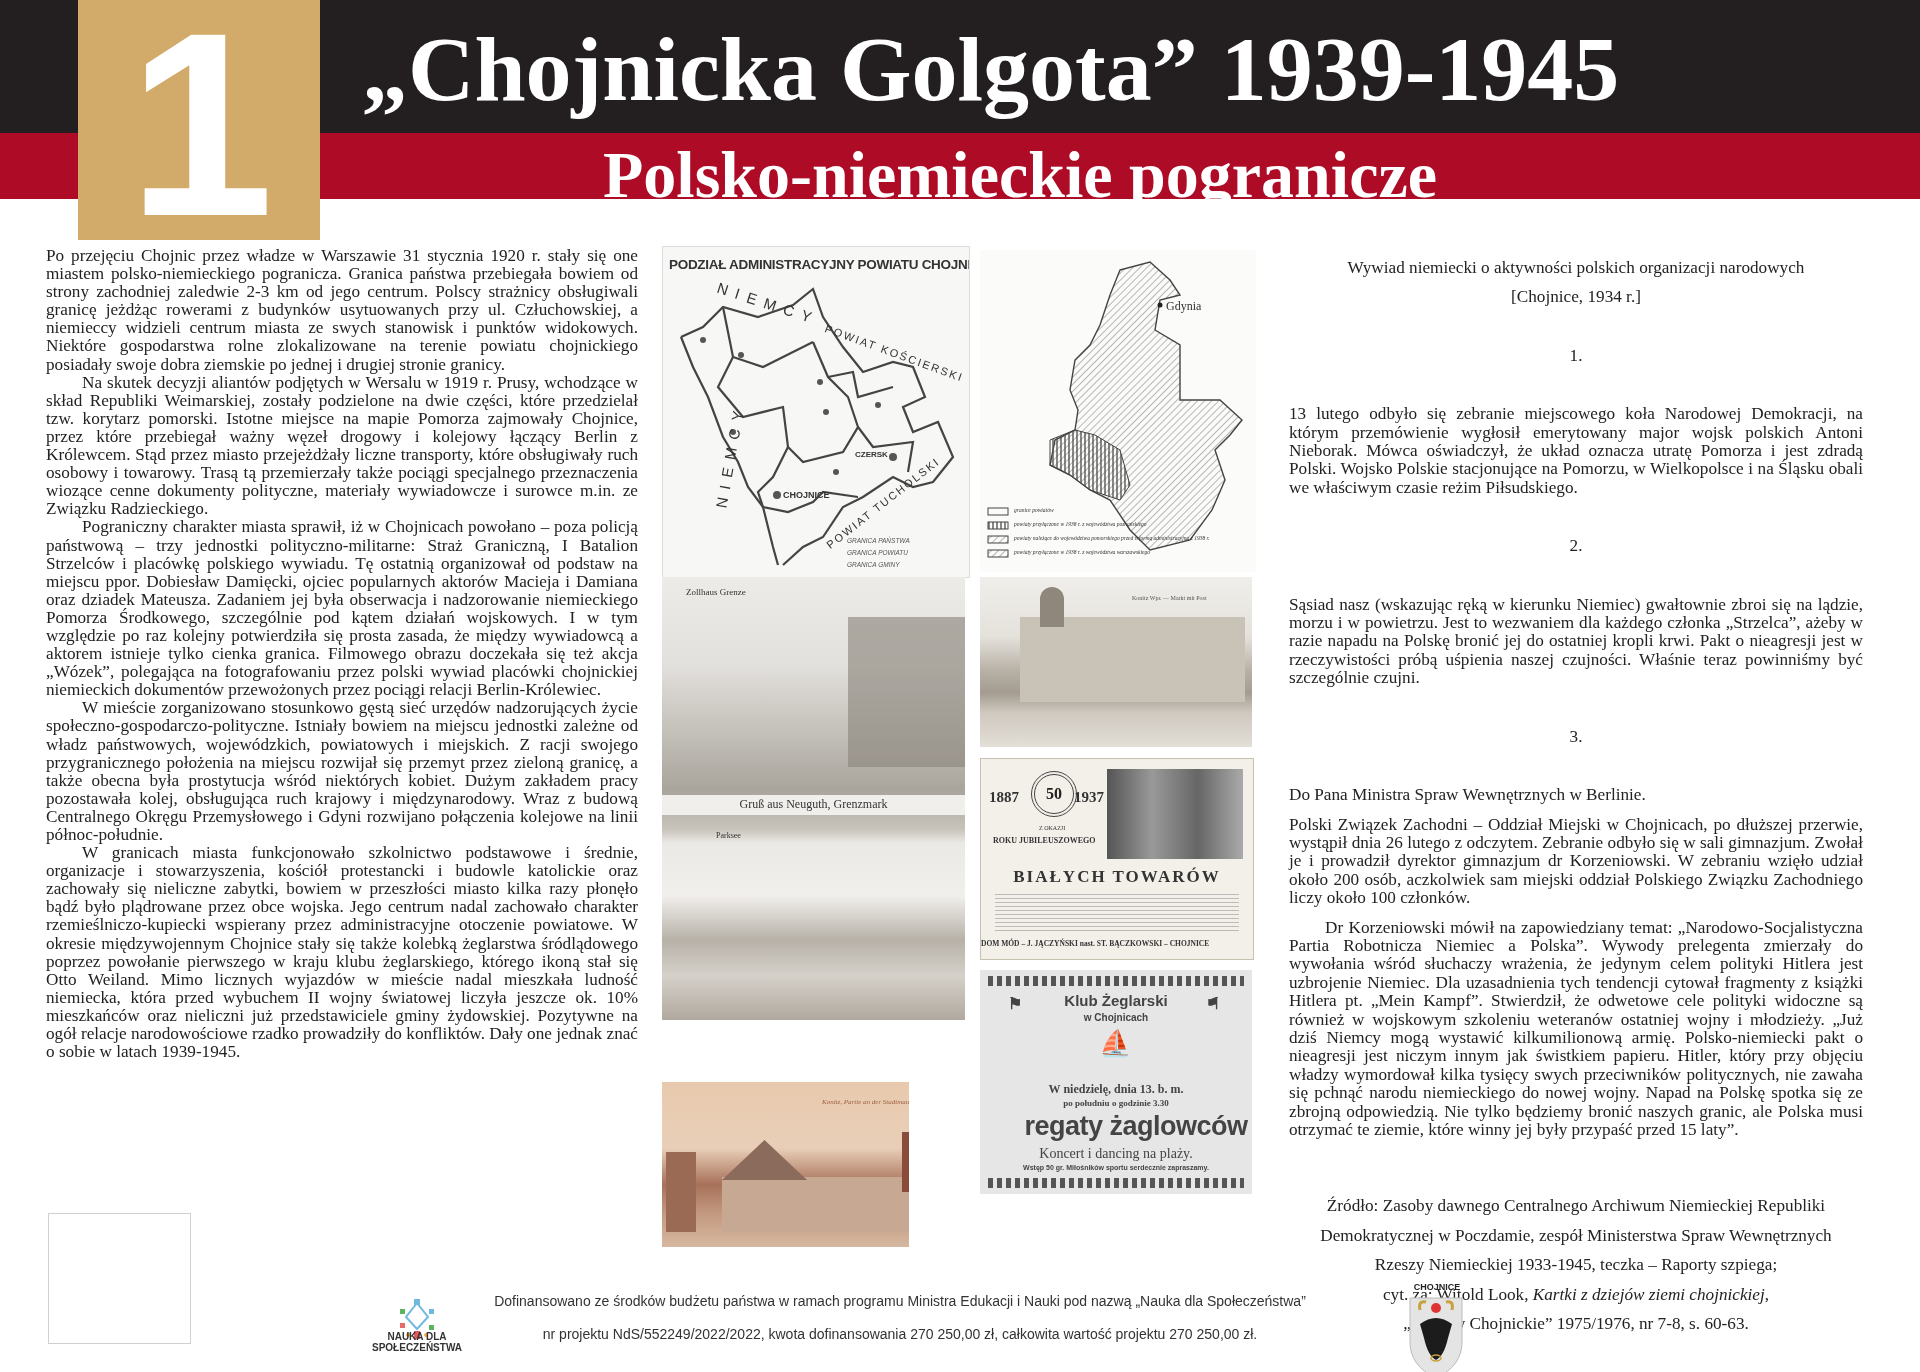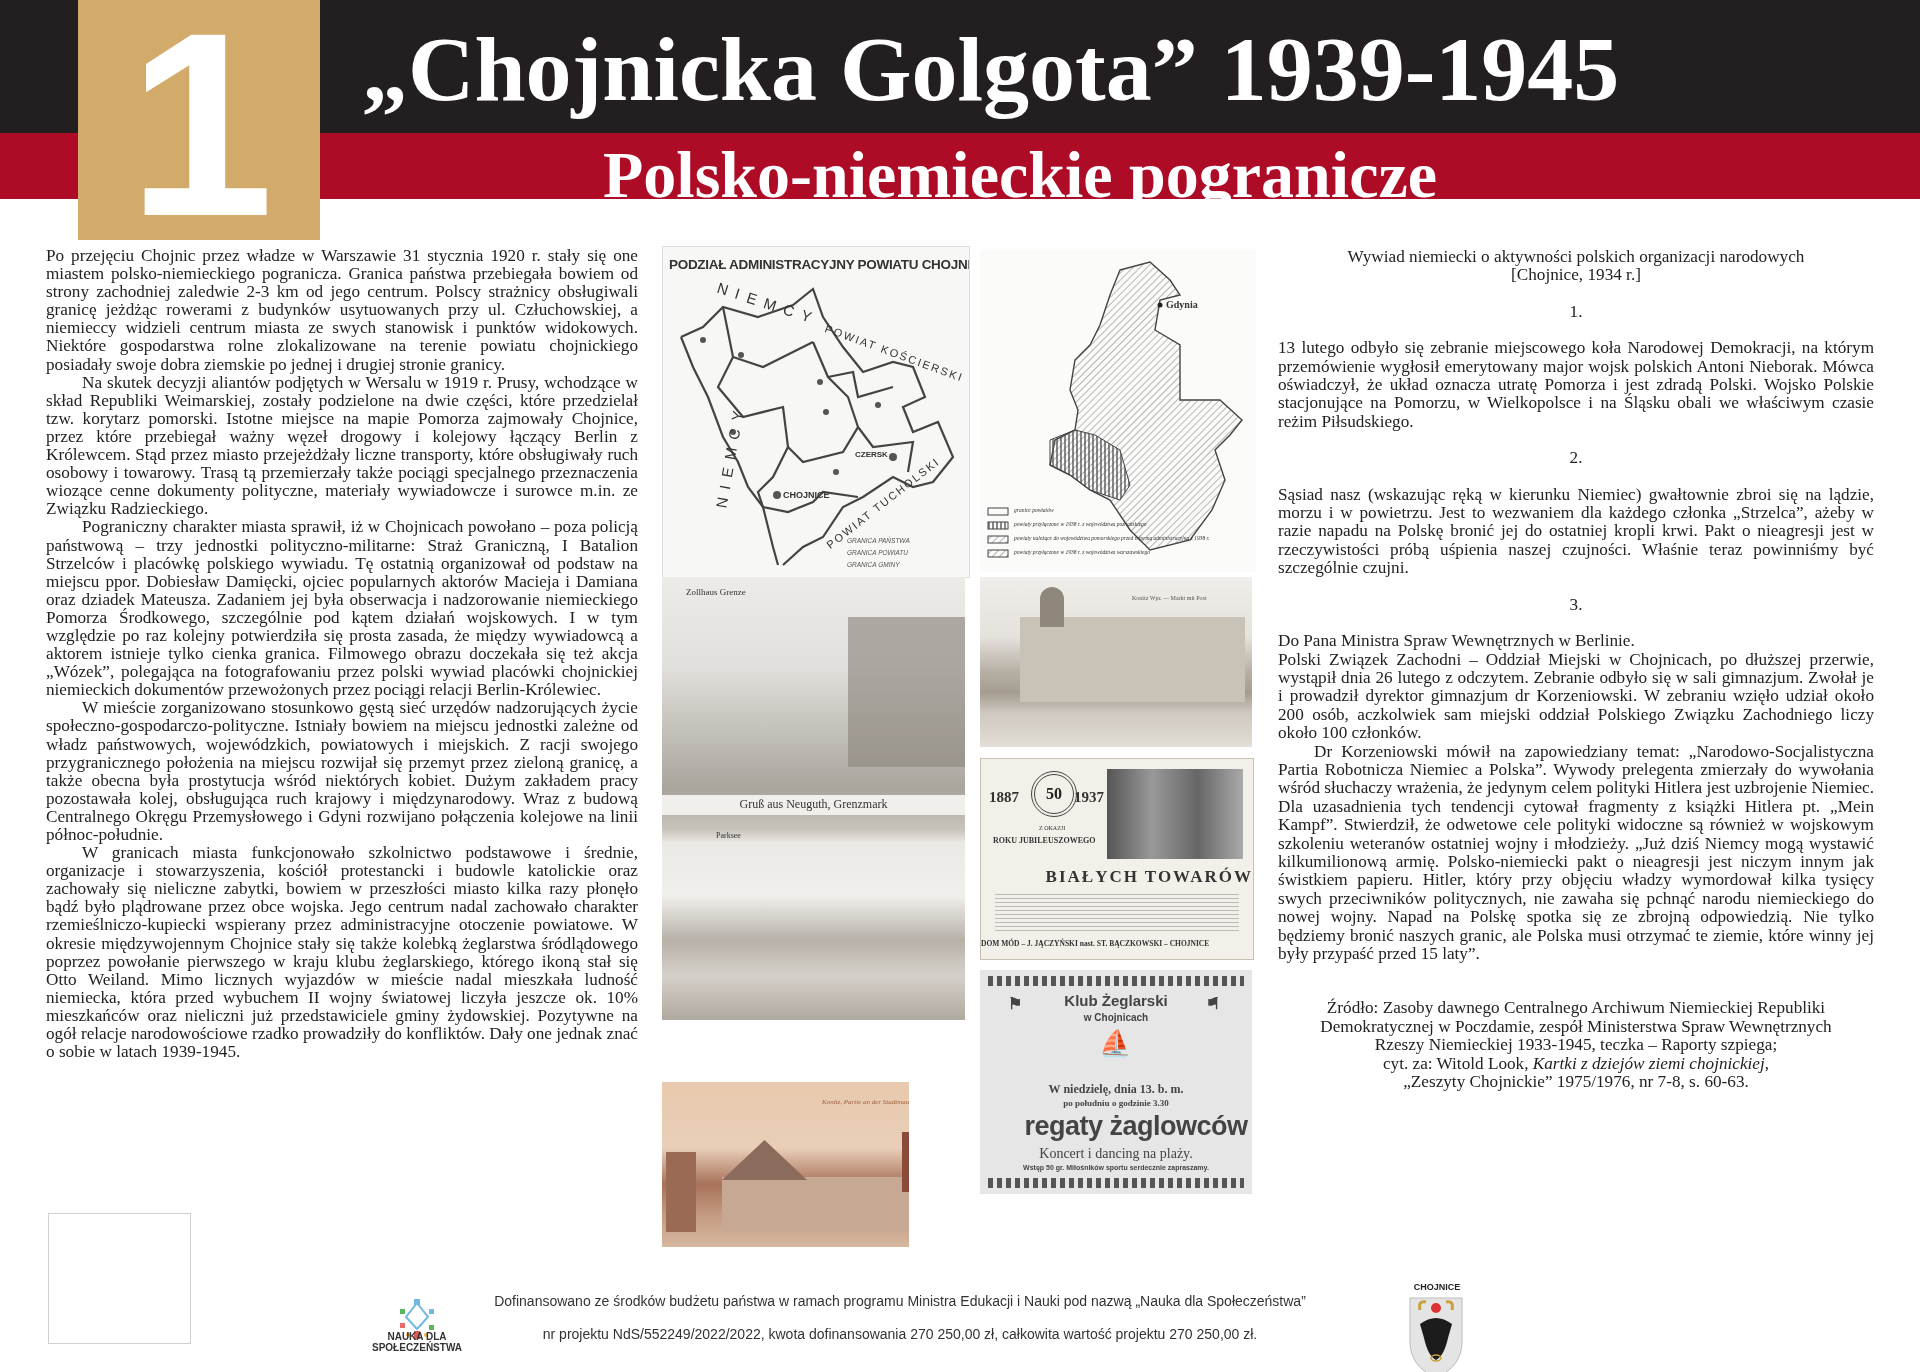--- a/index.html
+++ b/index.html
@@ -9,21 +9,21 @@
   .num-box { position:absolute; left:78px; top:0; width:242px; height:240px; background:#d2aa69; overflow:hidden; }
   .num-box span { position:absolute; left:0; right:0; top:-6px; text-align:center; font-family:"Liberation Sans", sans-serif; font-weight:700; color:#fff; font-size:262px; line-height:262px; letter-spacing:-4px; }
   .title { position:absolute; left:362px; top:14px; width:1420px; font-weight:700; color:#fff; font-size:92px; line-height:110px; white-space:nowrap; }
   .subtitle { position:absolute; left:520px; top:133px; width:1000px; text-align:center; font-weight:700; color:#fff; font-size:66px; line-height:84px; white-space:nowrap; }
   .col-left { position:absolute; left:46px; top:247px; width:592px; font-size:17.2px; line-height:18.1px; text-align:justify; }
   .col-left p { margin:0; text-indent:36px; }
   .col-left p:first-child { text-indent:0; }
   .col-right { position:absolute; left:1278px; top:248px; width:596px; font-size:17.2px; line-height:18.4px; }
   .col-right .center { text-align:center; }
   .col-right .just { text-align:justify; }
-  .col-right p { margin:0; }
+  .col-right p { margin:11px; }
   .gap { height:18px; }
   .indent { text-indent:36px; }
   .img { position:absolute; overflow:hidden; background:#eee; }
   .map1 { left:662px; top:246px; width:306px; height:330px; background:#f7f7f5; border:1px solid #ddd; }
   .map2 { left:980px; top:250px; width:276px; height:322px; background:#fbfbfa; }
   .post1 { left:662px; top:577px; width:303px; height:443px; background:linear-gradient(#ecebe8 0%, #e2e0dc 20%, #a9a49c 48%, #c9c4bb 57%, #ebe9e5 60%, #f1efec 72%, #b7b1a8 82%, #d5d0c9 90%, #b0a99f 100%); }
   .post2 { left:980px; top:577px; width:272px; height:170px; background:linear-gradient(#f0eeea 0%, #e5e2dc 35%, #b8b1a6 55%, #a49c90 68%, #cfc9c0 80%, #e3ded6 100%); }
   .ad1 { left:980px; top:758px; width:272px; height:200px; background:#f3f0ea; border:1px solid #c8c0b0; }
   .ad2 { left:980px; top:970px; width:272px; height:224px; background:#e6e6e6; }
   .post3 { left:662px; top:1082px; width:247px; height:165px; background:linear-gradient(#e8c9ad 0%, #e9cfb8 40%, #a8715a 62%, #c39a80 80%, #d6b8a0 100%); }
@@ -100,21 +100,21 @@
         </pattern>
     </defs>
     <path d="M140 20 L170 12 L190 30 L200 45 L180 50 L175 80 L200 95 L200 150 L240 150 L262 170 L250 185 L235 200 L245 230 L232 260 L210 290 L170 300 L150 280 L130 250 L110 240 L90 225 L70 215 L75 190 L95 180 L98 160 L90 140 L95 110 L110 95 L120 75 L130 45 Z" fill="url(#hatch)" stroke="#444" stroke-width="1.4"></path>
     <path d="M70 190 L95 180 L115 185 L140 200 L150 235 L140 250 L110 240 L90 225 L70 215 Z" fill="url(#vert)" stroke="#444" stroke-width="1"></path>
     <rect x="8" y="258" width="20" height="7" fill="none" stroke="#444"></rect>
     <rect x="8" y="272" width="20" height="7" fill="url(#vert)" stroke="#444"></rect>
     <rect x="8" y="286" width="20" height="7" fill="url(#hatch)" stroke="#444"></rect>
     <rect x="8" y="300" width="20" height="7" fill="url(#hatch)" stroke="#444"></rect>
     <circle cx="180" cy="55" r="2.5" fill="#222"></circle>
   </svg>
-  <div class="cap" style="left:186px;top:49px;font-size:10px;font-weight:700;">Gdynia</div>
+  <div class="cap" style="left:186px;top:49px;font-size:12px;font-weight:400;">Gdynia</div>
   <div class="cap" style="left:34px;top:257px;font-size:5.5px;font-style:italic;">granice powiatów</div>
   <div class="cap" style="left:34px;top:271px;font-size:5.5px;font-style:italic;">powiaty przyłączone w 1938 r. z województwa poznańskiego</div>
   <div class="cap" style="left:34px;top:285px;font-size:5.5px;font-style:italic;">powiaty należące do województwa pomorskiego przed reformą administracyjną z 1938 r.</div>
   <div class="cap" style="left:34px;top:299px;font-size:5.5px;font-style:italic;">powiaty przyłączone w 1938 r. z województwa warszawskiego</div>
 </div>
 
 <div class="img post1">
   <div class="cap" style="left:24px;top:10px;font-size:9px;">Zollhaus Grenze</div>
   <div style="position:absolute;left:0;top:218px;width:303px;height:20px;background:#f1efec;"></div>
   <div class="cap" style="left:0;width:303px;text-align:center;top:220px;font-size:12px;">Gruß aus Neuguth, Grenzmark</div>
@@ -128,21 +128,21 @@
   <div class="cap" style="left:152px;top:18px;font-size:6px;color:#555;">Konitz Wpr. — Markt mit Post</div>
 </div>
 
 <div class="img ad1">
   <div class="cap" style="left:8px;top:30px;font-size:15px;font-weight:700;">1887</div>
   <div style="position:absolute;left:50px;top:12px;width:38px;height:38px;border:4px double #444;border-radius:50%;text-align:center;line-height:38px;font-weight:700;font-size:16px;">50</div>
   <div class="cap" style="left:93px;top:30px;font-size:15px;font-weight:700;font-family:Liberation Serif, serif;">1937</div>
   <div class="cap" style="left:58px;top:66px;font-size:6px;">Z OKAZJI</div>
   <div class="cap" style="left:12px;top:77px;font-size:8px;font-weight:700;">ROKU JUBILEUSZOWEGO</div>
   <div style="position:absolute;left:126px;top:10px;width:136px;height:90px;background:linear-gradient(90deg,#555,#999,#666,#aaa);"></div>
-  <div class="cap" style="left:0;width:272px;text-align:right;top:108px;font-size:17px;font-weight:700;letter-spacing:2px;">BIAŁYCH TOWARÓW</div>
+  <div class="cap" style="left:0;width:272px;text-align:center;top:108px;font-size:17px;font-weight:700;letter-spacing:2px;">BIAŁYCH TOWARÓW</div>
   <div style="position:absolute;left:14px;top:132px;width:244px;height:42px;background:repeating-linear-gradient(#f3f0ea 0 3px,#bbb 3px 4px);"></div>
   <div class="cap" style="left:0;width:224px;text-align:center;top:180px;font-size:7.5px;font-weight:700;">DOM MÓD – J. JĄCZYŃSKI nast. ST. BĄCZKOWSKI – CHOJNICE</div>
 </div>
 
 <div class="img ad2">
   <div style="position:absolute;left:8px;top:6px;width:256px;height:10px;background:repeating-linear-gradient(90deg,#555 0 5px,#e6e6e6 5px 9px);"></div>
   <div style="position:absolute;left:8px;top:208px;width:256px;height:10px;background:repeating-linear-gradient(90deg,#555 0 5px,#e6e6e6 5px 9px);"></div>
   <div class="cap" style="left:28px;top:24px;font-size:16px;font-weight:700;color:#444;">⚑</div>
   <div class="cap" style="left:226px;top:24px;font-size:16px;font-weight:700;color:#444;transform:scaleX(-1);">⚑</div>
   <div class="cap" style="left:0;width:272px;text-align:center;top:22px;font-family:'Liberation Sans',sans-serif;font-weight:700;font-size:15px;color:#444;">Klub Żeglarski</div>

